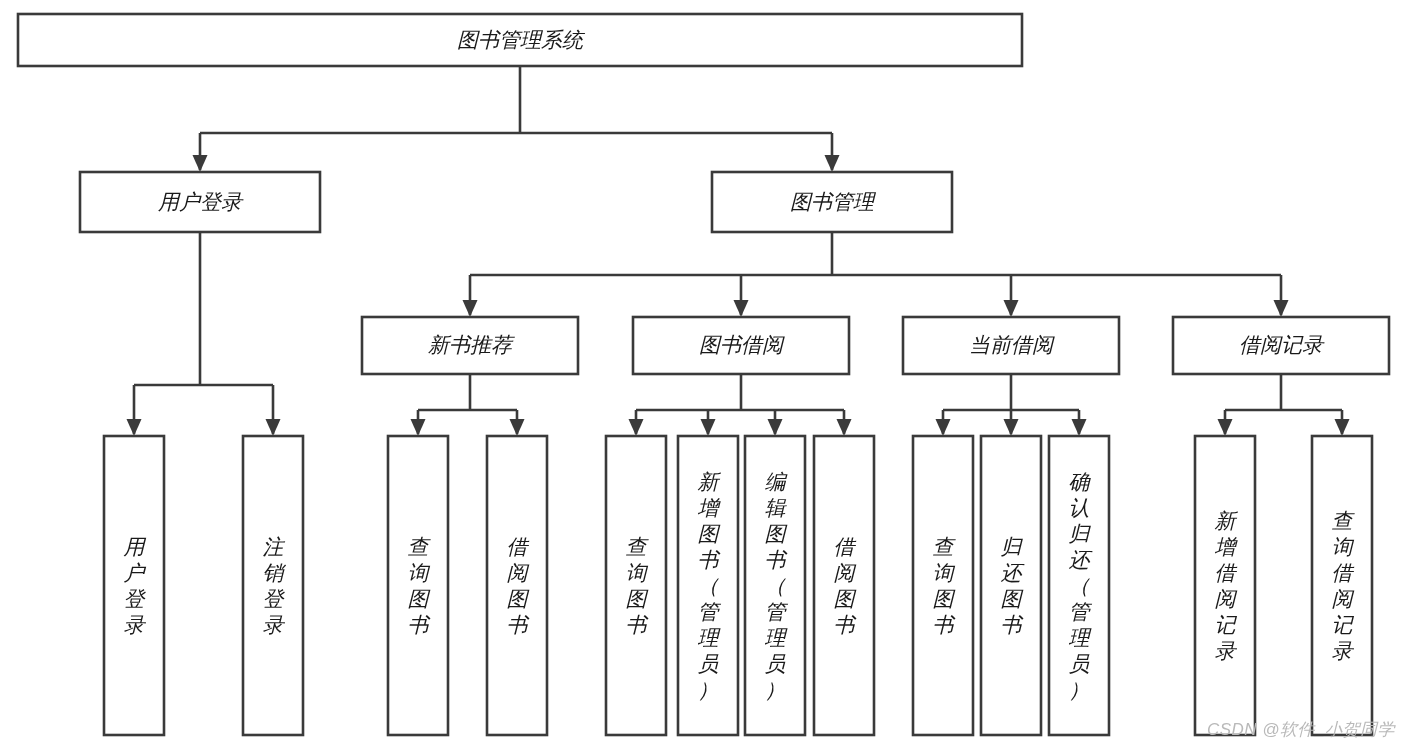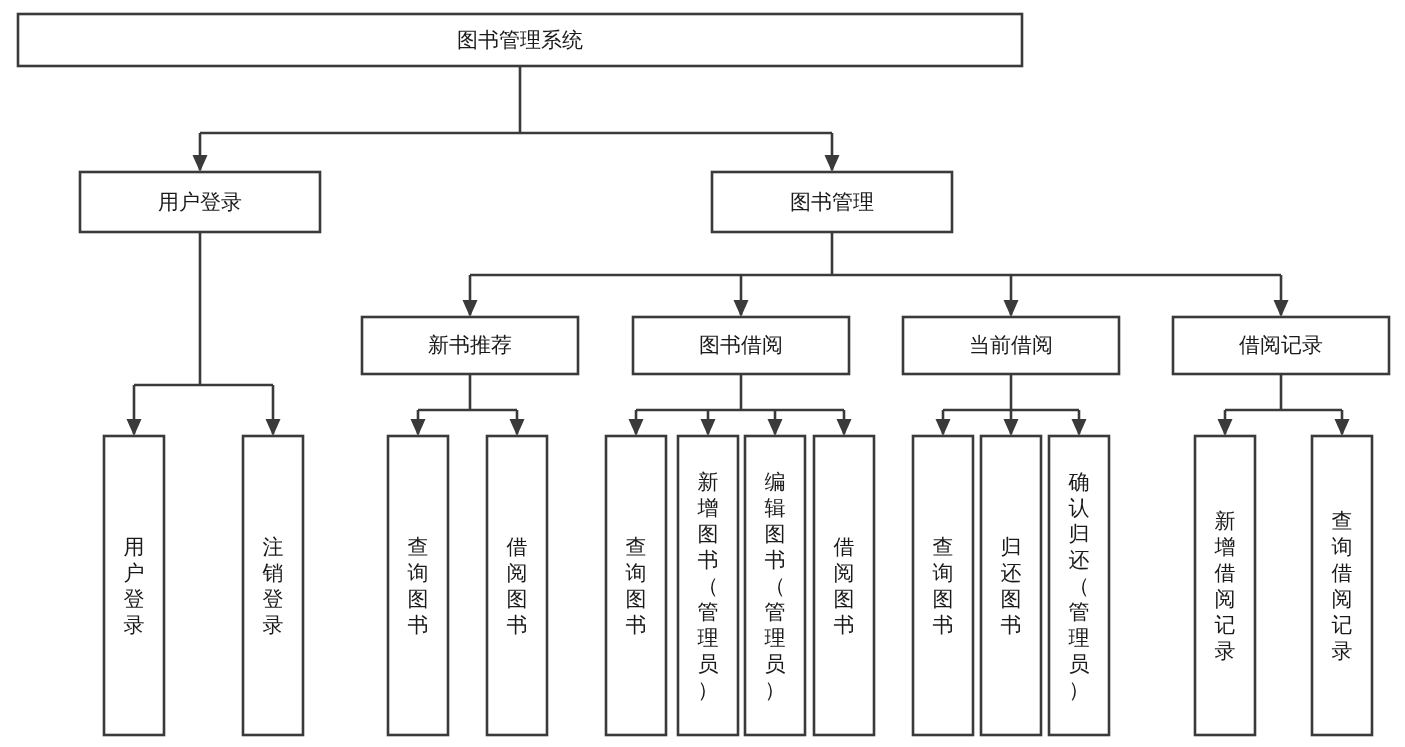--- a/index.html
+++ b/index.html
@@ -12,20 +12,21 @@
     height: 747px;
     font-family: "Liberation Sans", "DejaVu Sans", sans-serif;
     overflow: hidden;
     position: relative;
   }
   #diagram-root {
     position: relative;
     width: 1405px;
     height: 747px;
     background: #ffffff;
+    font-style: italic;
   }
   svg#diagram-svg {
     position: absolute;
     left: 0;
     top: 0;
     width: 1405px;
     height: 747px;
     display: block;
   }
   .node-box {
@@ -203,13 +204,14 @@
         <g>
           <rect x="1195" y="436" width="60" height="299" class="node-box"></rect>
           <text x="1225" y="527.5" class="node-label-v"><tspan x="1225" dy="0">新</tspan><tspan x="1225" dy="26">增</tspan><tspan x="1225" dy="26">借</tspan><tspan x="1225" dy="26">阅</tspan><tspan x="1225" dy="26">记</tspan><tspan x="1225" dy="26">录</tspan></text>
         </g>
         <g>
           <rect x="1312" y="436" width="60" height="299" class="node-box"></rect>
           <text x="1342" y="527.5" class="node-label-v"><tspan x="1342" dy="0">查</tspan><tspan x="1342" dy="26">询</tspan><tspan x="1342" dy="26">借</tspan><tspan x="1342" dy="26">阅</tspan><tspan x="1342" dy="26">记</tspan><tspan x="1342" dy="26">录</tspan></text>
         </g>
       </g>
   </svg>
+  <div class="watermark-text">CSDN @软件_小贺同学</div>
 </div>
 
 </body></html>

